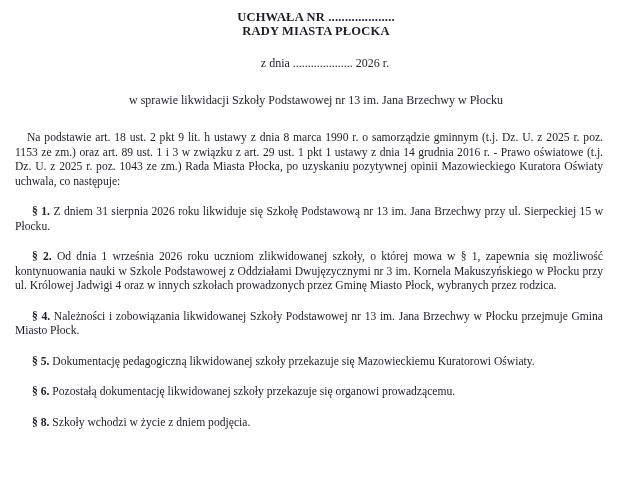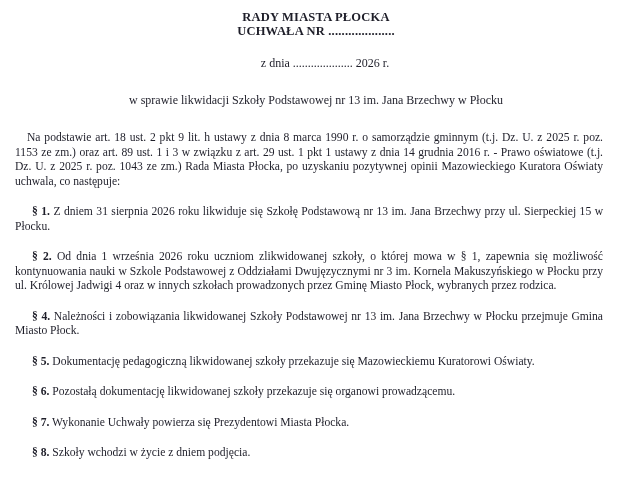--- a/index.html
+++ b/index.html
@@ -58,40 +58,39 @@
   }
   .seclabel {
     font-weight: bold;
   }
 </style>
 </head>
 <body>
 
 <div class="page">
   <div class="doc-header">
+    <div class="doc-title">UCHWAŁA NR ....................</div>
     <div class="doc-title">RADY MIASTA PŁOCKA</div>
-    <div class="doc-title">UCHWAŁA NR ....................</div>
     <div class="doc-date">z dnia .................... 2026 r.</div>
     <div class="doc-subject">w sprawie likwidacji Szkoły Podstawowej nr 13 im. Jana Brzechwy w Płocku</div>
   </div>
 
   <div class="doc-body">
     <p class="preamble">Na podstawie art. 18 ust. 2 pkt 9 lit. h ustawy z dnia 8 marca 1990 r. o samorządzie gminnym (t.j. Dz. U. z 2025 r. poz. 1153 ze zm.) oraz art. 89 ust. 1 i 3 w związku z art. 29 ust. 1 pkt 1 ustawy z dnia 14 grudnia 2016 r. - Prawo oświatowe (t.j. Dz. U. z 2025 r. poz. 1043 ze zm.) Rada Miasta Płocka, po uzyskaniu pozytywnej opinii Mazowieckiego Kuratora Oświaty uchwala, co następuje:</p>
 
     <div>
 
         <p class="section"><span class="seclabel">§ 1.</span> <span>Z dniem 31 sierpnia 2026 roku likwiduje się Szkołę Podstawową nr 13 im. Jana Brzechwy przy ul. Sierpeckiej 15 w Płocku.</span></p>
 
         <p class="section"><span class="seclabel">§ 2.</span> <span>Od dnia 1 września 2026 roku uczniom zlikwidowanej szkoły, o której mowa w § 1, zapewnia się możliwość kontynuowania nauki w Szkole Podstawowej z Oddziałami Dwujęzycznymi nr 3 im. Kornela Makuszyńskiego w Płocku przy ul. Królowej Jadwigi 4 oraz w innych szkołach prowadzonych przez Gminę Miasto Płock, wybranych przez rodzica.</span></p>
 
 
         <p class="section"><span class="seclabel">§ 4.</span> <span>Należności i zobowiązania likwidowanej Szkoły Podstawowej nr 13 im. Jana Brzechwy w Płocku przejmuje Gmina Miasto Płock.</span></p>
 
         <p class="section"><span class="seclabel">§ 5.</span> <span>Dokumentację pedagogiczną likwidowanej szkoły przekazuje się Mazowieckiemu Kuratorowi Oświaty.</span></p>
 
         <p class="section"><span class="seclabel">§ 6.</span> <span>Pozostałą dokumentację likwidowanej szkoły przekazuje się organowi prowadzącemu.</span></p>
 
-        <p class="section"><span class="seclabel">§ 7.</span> <span>Wykonanie Uchwały powierza się Prezydentowi Miasta Płocka.</span></p>
 
         <p class="section"><span class="seclabel">§ 8.</span> <span>Szkoły wchodzi w życie z dniem podjęcia.</span></p>
       </div>
   </div>
 </div>
 
 </body></html>

